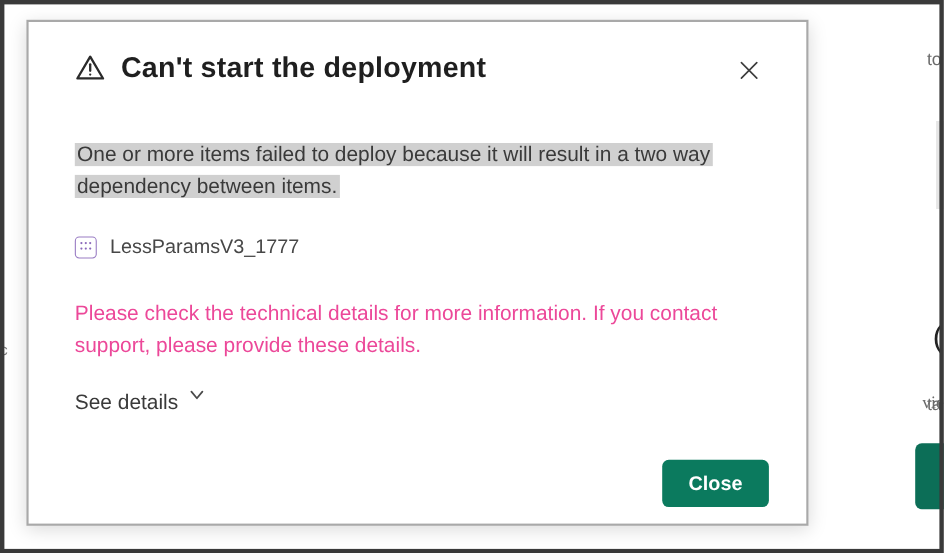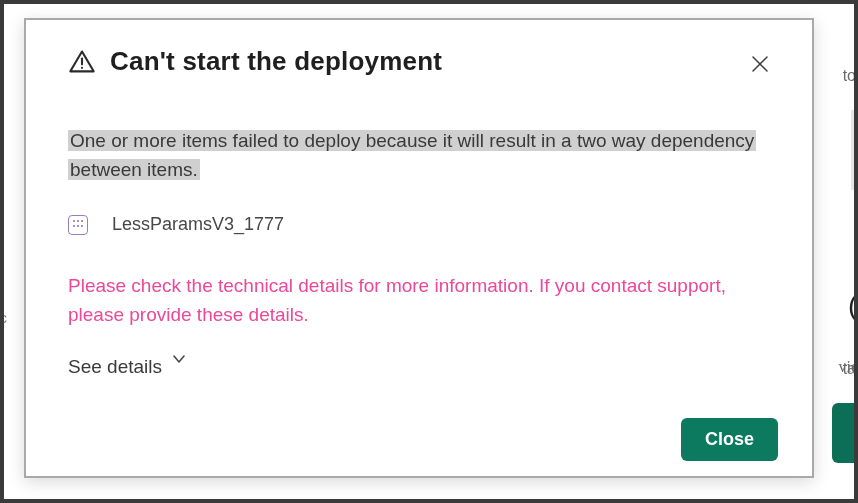--- a/index.html
+++ b/index.html
@@ -27,21 +27,21 @@
   .capture-border {
     position: absolute; inset: 0;
     border: 4px solid #3a3a3a;
     pointer-events: none;
   }
 
   
   .dialog {
     position: absolute;
     left: 24px; top: 18px;
-    width: 790px;
+    width: 711px;
     height: 460px;
     background: #ffffff;
     border: 2px solid #a9a9a9;
     box-shadow: 0 4px 16px rgba(0,0,0,0.15);
     display: flex; flex-direction: column;
     padding: 26px 34px 22px 42px;
   }
   .dialog-header {
     display: flex; align-items: flex-start;
   }
@@ -70,21 +70,21 @@
   }
   .msg-highlight {
     display: inline;
     background: #d0d0d0;
     padding: 0 2px;
     -webkit-box-decoration-break: clone;
     box-decoration-break: clone;
   }
   .item-row {
     margin-top: 26px;
-    display:flex; align-items:center; gap:24px;
+    display:flex; align-items:center; gap:12px;
     font-size: 18px; color:#474747;
   }
   .dataset-icon {
     width: 20px; height: 20px;
     border: 1.5px solid #9a7dc4;
     border-radius: 4px;
     display:flex; align-items:center; justify-content:center;
   }
   .dataset-icon .dots {
     width: 10px; height: 10px;
@@ -124,21 +124,21 @@
     border-radius: 6px;
     padding: 11px 24px;
     cursor: pointer;
     margin-top: 19px;
   }
 </style>
 </head>
 <body>
 
 <div class="bg">
-  <span class="frag" style="right:2px; top:67px;">to</span>
+  <span class="frag" style="right:2px; top:46px;">to</span>
   <span class="frag" style="right:2px; top:336px;margin-top:24px;">ta</span>
   <span class="frag" style="right:0px; top:358px;font-family:Liberation Serif, serif;">vie</span>
   <span class="left-edge">c</span>
   <div class="right-bar"></div>
   <div class="right-curve">(</div>
   <div class="right-btn"></div>
 </div>
 
 <div class="dialog">
   <div class="dialog-header">

